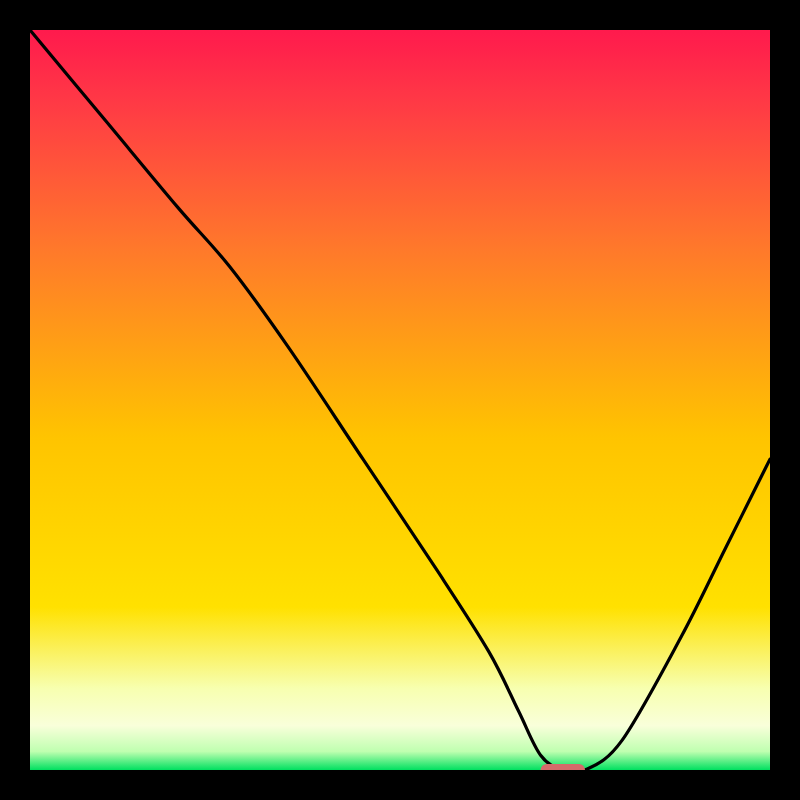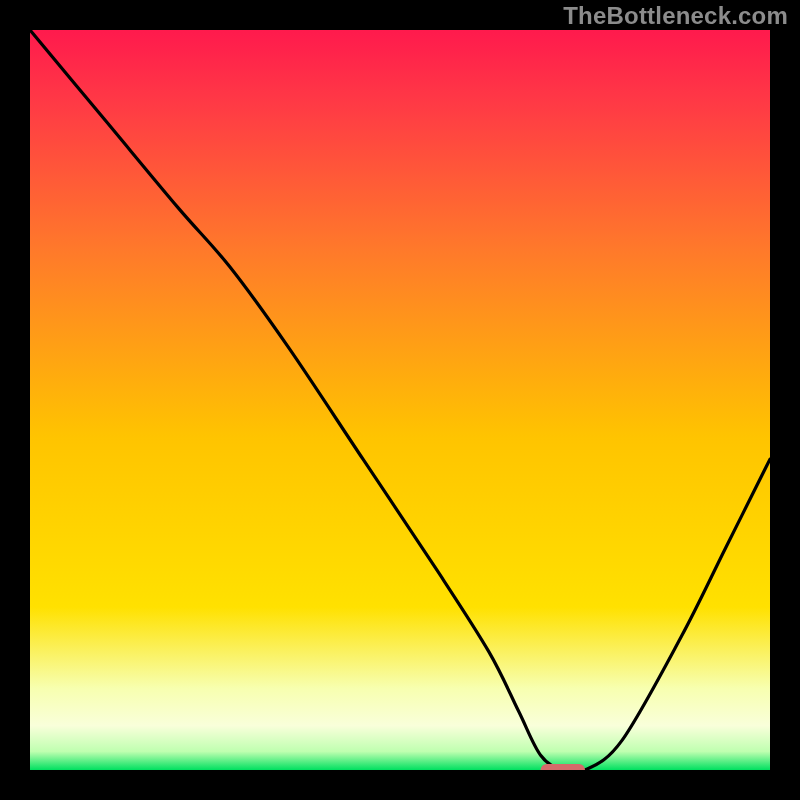--- a/index.html
+++ b/index.html
@@ -36,21 +36,20 @@
     height: 740px;
   }
   .plot svg {
     display: block;
   }
 </style>
 </head>
 <body>
 
 <div class="frame">
-  <div class="watermark">TheBottleneck.com</div>
 
   <div class="plot">
     <svg id="plot-svg" viewBox="0 0 740 740" width="740" height="740">
       <defs>
         <linearGradient id="bggrad" x1="0" y1="0" x2="0" y2="1">
           <stop id="g0" offset="0%" stop-color="#ff1a4d"></stop>
           <stop id="g1" offset="10%" stop-color="#ff3a45"></stop>
           <stop id="g2" offset="30%" stop-color="#ff7a2a"></stop>
           <stop id="g3" offset="55%" stop-color="#ffc400"></stop>
           <stop id="g4" offset="78%" stop-color="#ffe100"></stop>

